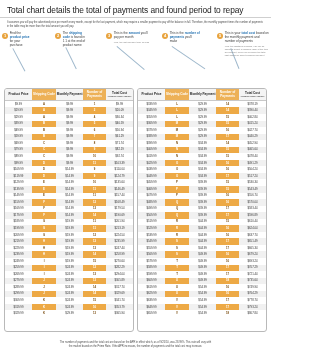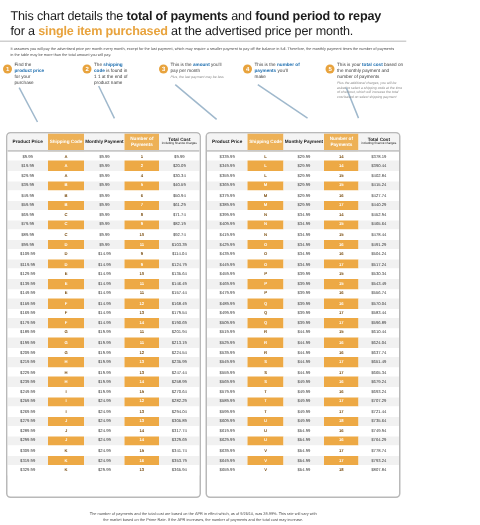--- a/index.html
+++ b/index.html
@@ -17,21 +17,21 @@
     padding:5px 7px 2px 7px;
     border-bottom:1px solid #cfcfcf;
   }
   .title-line {
     font-size:8.4px;
     line-height:10.2px;
     color:#1c1c1c;
     letter-spacing:-0.1px;
     white-space:nowrap;
   }
-  .b { font-weight:bold;margin-top:48px; }
+  .b { font-weight:normal;margin-top:48px; }
   .accent { color:#e8a33d; font-weight:bold; }
 
   
   .intro {
     padding:3px 7px 2px 7px;
     font-size:2.55px;
     line-height:3.5px;
     color:#4a4a4a;
     text-align:left;
   }
@@ -150,24 +150,21 @@
     text-align:center;
   }
 </style>
 </head>
 <body>
 
 <div id="page">
 
   <div class="title-band">
     <div class="title-line">
-      <span>This chart details the </span><span class="b">total of payments</span><span> and </span><span class="b">found period to repay</span>
-    </div>
-    <div class="title-line">
-      <span>for a </span><span class="accent">single item purchased</span><span> at the advertised price per month.</span>
+      <span>Total chart details the </span><span class="b">total of payments</span><span> and </span><span class="b">found period to repay</span>
     </div>
   </div>
 
   <div class="intro">It assumes you will pay the advertised price per month every month, except for the last payment, which may require a smaller payment to pay off the balance in full. Therefore, the monthly payment times the number of payments in the table may be more than the total amount you will pay.</div>
 
   <div class="callouts">
 
     <div class="leader" style="left:13px; top:18px; width:26px; transform:rotate(62deg);"></div>
     <div class="leader" style="left:66px; top:17px; width:24px; transform:rotate(64deg);"></div>
     <div class="leader" style="left:117px; top:16px; width:36px; transform:rotate(40deg);"></div>

